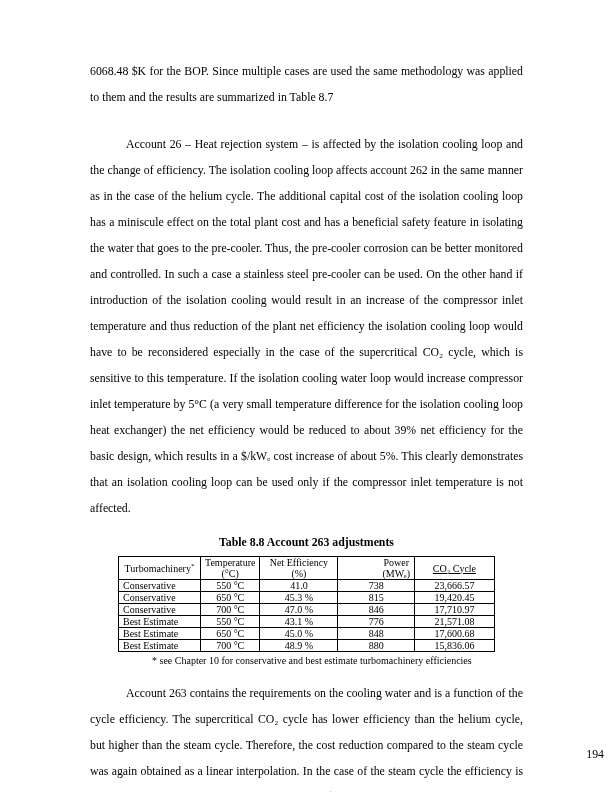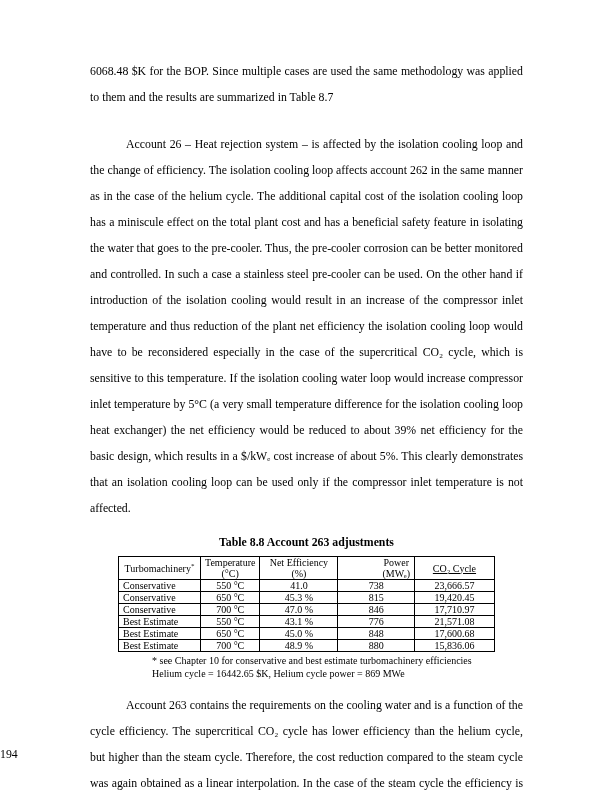--- a/index.html
+++ b/index.html
@@ -53,23 +53,23 @@
   .adj th.w4 { width: 80px; text-decoration: underline; }
   .adj sup { font-size: 7px; }
   .footnotes {
     font-size: 10px;
     line-height: 12.5px;
     margin: 3px 0 0 62px;
   }
   .page-number {
     position: absolute;
     left: 0;
-    right: 0;
+    right: 8px;
     bottom: 30px;
-    text-align: left;
+    text-align: right;
     font-size: 11.8px;
   }
 </style>
 </head>
 <body>
 
 <div class="content">
 
   <p class="para">6068.48 $K for the BOP.  Since multiple cases are used the same methodology was applied to them and the results are summarized in Table 8.7</p>
 
@@ -137,20 +137,19 @@
         <td>700 °C</td>
         <td>48.9 %</td>
         <td>880</td>
         <td>15,836.06</td>
       </tr>
     </tbody>
   </table>
 
   <div class="footnotes">
     <div>* see Chapter 10 for conservative and best estimate turbomachinery efficiencies</div>
-    <div>Helium cycle = 16442.65 $K, Helium cycle power = 869 MWe</div>
   </div>
 
   <p class="para indent mt-lg">Account 263 contains the requirements on the cooling water and is a function of the cycle efficiency.  The supercritical CO₂ cycle has lower efficiency than the helium cycle, but higher than the steam cycle.  Therefore, the cost reduction compared to the steam cycle was again obtained as a linear interpolation.  In the case of the steam cycle the efficiency is 38.5% and account 263 has a value of 26148.07 K$.  In the case of the</p>
 
 </div>
 
 <div class="page-number">194</div>
 
 </body></html>

